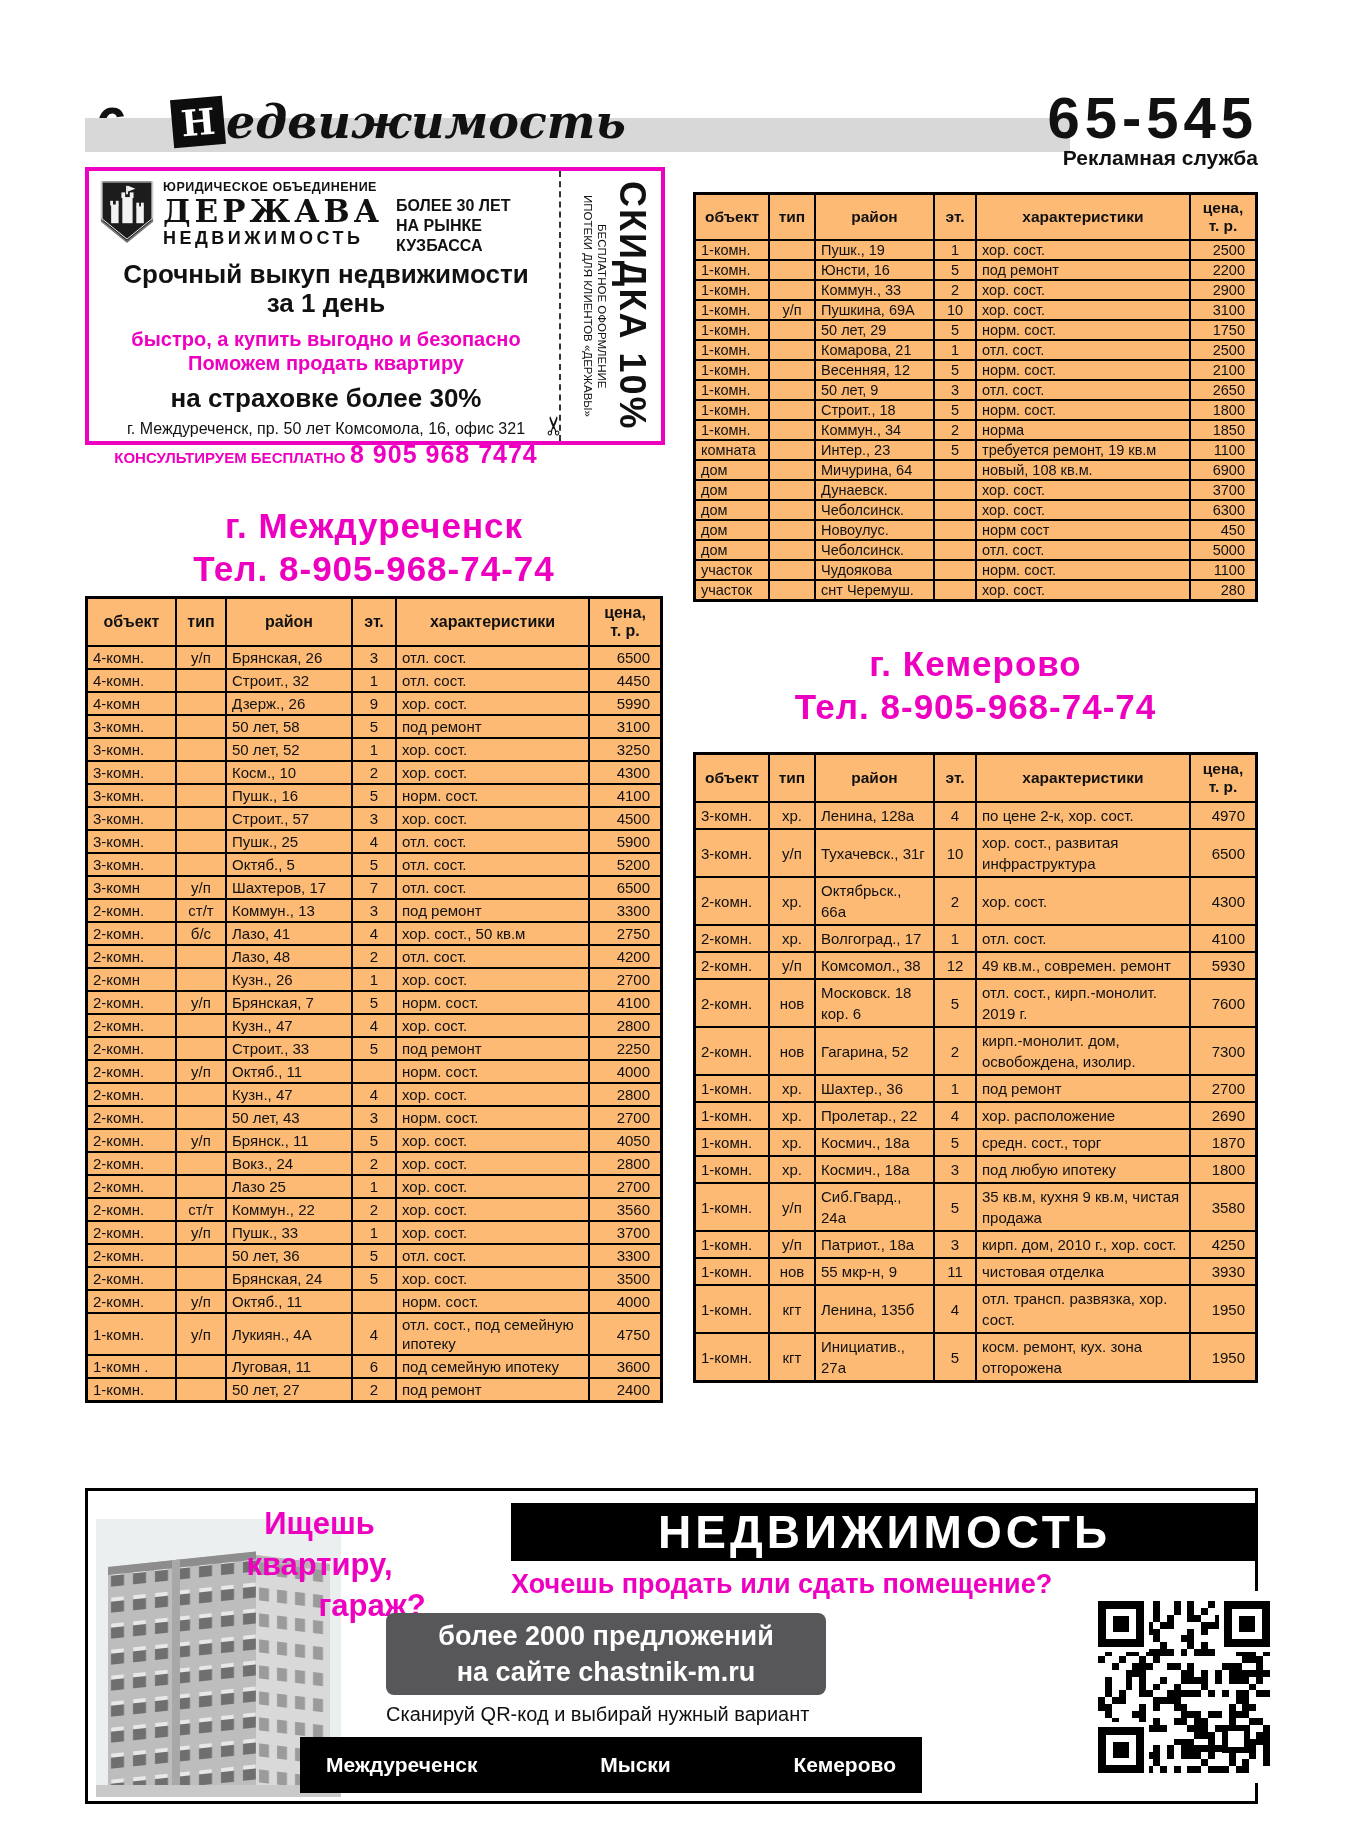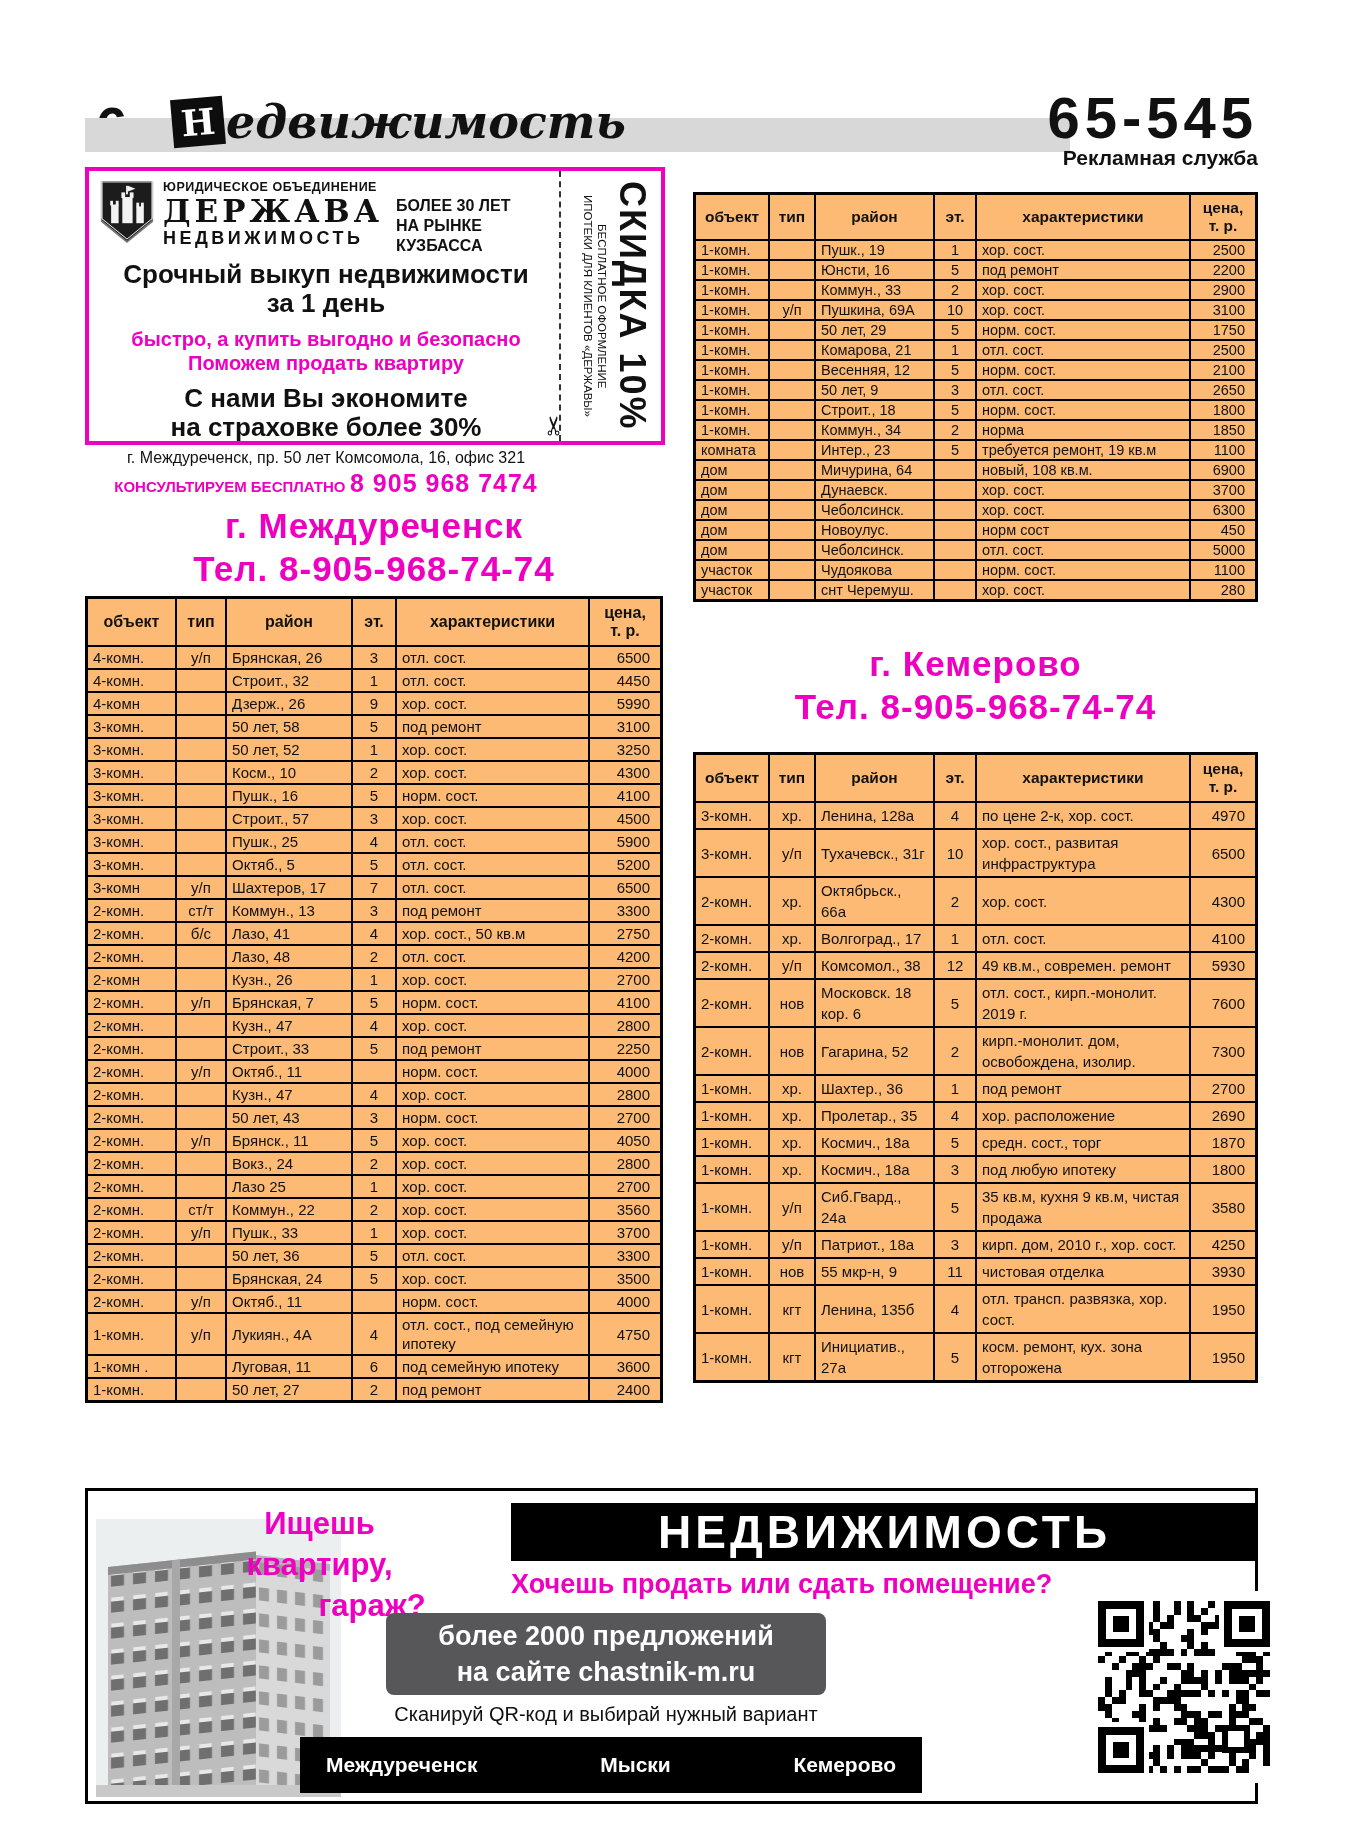--- a/index.html
+++ b/index.html
@@ -84,21 +84,21 @@
          font-weight:bold;font-size:31px;line-height:41px;z-index:2;}
   .quest .q1{margin-right:105px;}
   .quest .q2{margin-right:58px;}
   .title-bar{position:absolute;left:423px;top:12px;width:747px;height:58px;background:#000;color:#fff;
              display:flex;align-items:center;justify-content:center;font-size:46px;font-weight:bold;
              letter-spacing:4px;z-index:2;}
   .sell-q{position:absolute;left:423px;top:78px;width:660px;font-size:27px;font-weight:bold;color:var(--mag);z-index:2;}
   .offer-box{position:absolute;left:298px;top:122px;width:440px;height:82px;background:#57575a;border-radius:8px;
              color:#fff;font-size:27px;font-weight:bold;line-height:36px;display:flex;flex-direction:column;
              align-items:center;justify-content:center;z-index:2;}
-  .scan-line{position:absolute;left:298px;top:212px;width:440px;text-align:center;font-size:20px;z-index:2;}
+  .scan-line{position:absolute;left:298px;top:212px;width:440px;text-align:left;font-size:20px;z-index:2;}
   .cities-bar{position:absolute;left:212px;top:246px;width:622px;height:56px;background:#000;color:#fff;
               display:flex;align-items:center;justify-content:space-between;padding:0 26px;box-sizing:border-box;
               font-size:21px;font-weight:bold;z-index:3;}
   
   .qr{position:absolute;left:1000px;top:100px;width:192px;height:192px;background:#fff;z-index:2;}
   .qr-grid{position:absolute;inset:10px;display:grid;grid-template-columns:repeat(25,1fr);grid-auto-rows:1fr;}
   .qr-grid i{display:block;}
   .qr-grid i.b{background:#000;}
   .qr-finder{position:absolute;width:46px;height:46px;background:#fff;outline:5px solid #fff;}
   .qr-finder::before{content:'';position:absolute;inset:0;border:8px solid #000;box-sizing:border-box;}
@@ -155,21 +155,20 @@
       </div>
       <div class="headline">
         <div>Срочный выкуп недвижимости</div>
         <div>за 1 день</div>
       </div>
       <div class="promo">
         <div>быстро, а купить выгодно и безопасно</div>
         <div>Поможем продать квартиру</div>
       </div>
       <div class="savings">
-        <div>С нами Вы экономите</div>
         <div>на страховке более 30%</div>
       </div>
       <div class="addr">г. Междуреченск, пр. 50 лет Комсомола, 16, офис 321</div>
       <div class="consult">
         <span class="consult-label">КОНСУЛЬТИРУЕМ БЕСПЛАТНО</span>
         <span class="consult-phone">8 905 968 7474</span>
       </div>
     </div>
     <div class="coupon">
       <span class="scissors">✂</span>
@@ -695,21 +694,21 @@
           <td class="c0">1-комн.</td>
           <td class="c1">хр.</td>
           <td class="c2">Шахтер., 36</td>
           <td class="c3">1</td>
           <td class="c4">под ремонт</td>
           <td class="c5">2700</td>
         </tr>
         <tr>
           <td class="c0">1-комн.</td>
           <td class="c1">хр.</td>
-          <td class="c2">Пролетар., 35</td>
+          <td class="c2">Пролетар., 22</td>
           <td class="c3">4</td>
           <td class="c4">хор. расположение</td>
           <td class="c5">2690</td>
         </tr>
         <tr>
           <td class="c0">1-комн.</td>
           <td class="c1">хр.</td>
           <td class="c2">Космич., 18а</td>
           <td class="c3">5</td>
           <td class="c4">средн. сост., торг</td>

